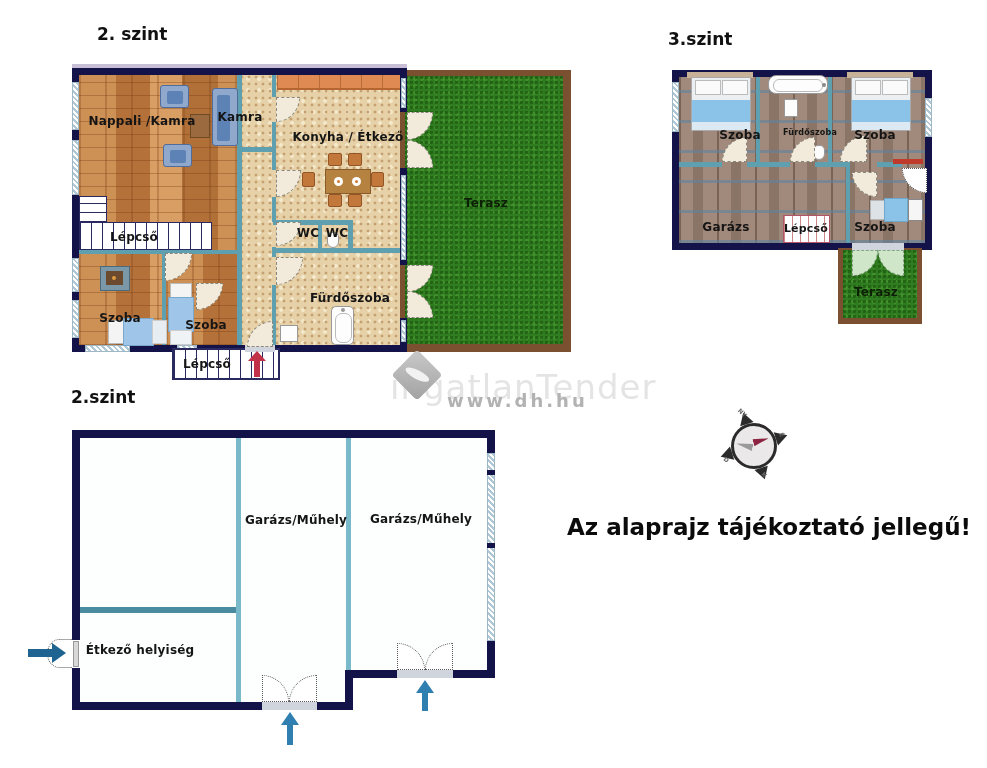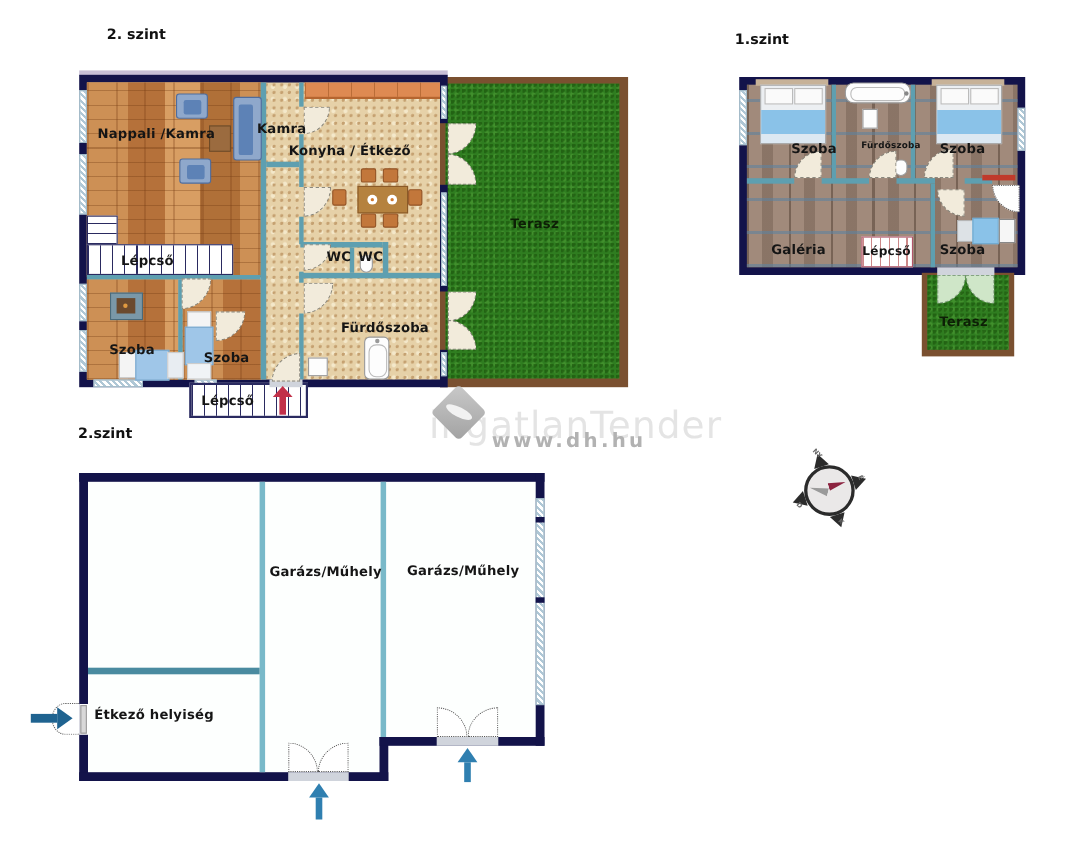--- a/index.html
+++ b/index.html
@@ -8,21 +8,21 @@
   .abs{position:absolute;}
   .wall{position:absolute;background:#13134a;}
   .iwall{position:absolute;background:#5e9fb0;}
   .iwall-l{position:absolute;background:#79b9c9;}
   .iwall-d{position:absolute;background:#4a8ba0;}
   .redwall{position:absolute;background:#c03a2b;}
   .lbl{position:absolute;font-weight:bold;color:#151515;font-size:12px;white-space:nowrap;
        transform:translate(-50%,-50%);letter-spacing:0.2px;}
   .lbl.sm{font-size:8px;}
   .lbl.md{font-size:11px;}
-  .title{position:absolute;font-weight:bold;color:#111;font-size:13px;white-space:nowrap;}
+  .title{position:absolute;font-weight:bold;color:#111;font-size:17px;white-space:nowrap;}
   .wood{position:absolute;background-color:#c58a4f;background-image:
     repeating-linear-gradient(90deg, rgba(120,60,20,.28) 0 2px, transparent 2px 26px),
     repeating-linear-gradient(0deg, rgba(110,55,15,.33) 0 1px, transparent 1px 13px),
     repeating-linear-gradient(90deg, #cd9055 0 37px, #b5713a 37px 71px, #d89e63 71px 103px, #b07038 103px 139px);}
   .tile{position:absolute;background-color:#e6d1a8;background-image:
     radial-gradient(circle at 2px 2px, #c5a171 18%, transparent 24%),
     radial-gradient(circle at 4px 4px, #f4e8ca 16%, transparent 22%);
     background-size:7px 7px, 11px 11px;}
   .uf{position:absolute;background-color:#a18a7b;background-image:
     repeating-linear-gradient(0deg, rgba(95,130,158,.6) 0 3px, transparent 3px 30px),
@@ -174,32 +174,32 @@
   </div>
 
   <div class="white-fix" style="left:327px;top:232px;width:12px;height:16px;border-radius:5px 5px 6px 6px;"></div>
   <div class="white-fix" style="left:331px;top:306px;width:23px;height:39px;border-radius:5px;">
     <div class="abs" style="left:3px;top:6px;width:15px;height:28px;border:1px solid #bbb;border-radius:7px;"></div>
     <div class="abs" style="left:9px;top:1px;width:4px;height:4px;background:#999;border-radius:50%;"></div>
   </div>
   <div class="white-fix" style="left:280px;top:325px;width:18px;height:17px;"></div>
 
   <div class="lbl" style="left:142px;top:121px;">Nappali /Kamra</div>
-  <div class="lbl" style="left:256px;top:117px;">Kamra</div>
-  <div class="lbl" style="left:318px;top:137px;">Konyha / Étkező</div>
+  <div class="lbl" style="left:240px;top:117px;">Kamra</div>
+  <div class="lbl" style="left:348px;top:137px;">Konyha / Étkező</div>
   <div class="lbl" style="left:486px;top:203px;color:#0d1f06;">Terasz</div>
   <div class="lbl" style="left:134px;top:237px;">Lépcső</div>
   <div class="lbl" style="left:308px;top:233px;">WC</div>
   <div class="lbl" style="left:337px;top:233px;">WC</div>
   <div class="lbl" style="left:350px;top:298px;">Fürdőszoba</div>
   <div class="lbl" style="left:120px;top:318px;">Szoba</div>
   <div class="lbl" style="left:206px;top:325px;">Szoba</div>
   <div class="lbl" style="left:207px;top:364px;">Lépcső</div>
 
-  <div class="title" style="left:668px;top:29px;">1.szint</div>
+  <div class="title" style="left:668px;top:29px;">3.szint</div>
   <div class="wall" style="left:672px;top:70px;width:260px;height:180px;"></div>
   <div class="uf" style="left:679px;top:77px;width:246px;height:166px;"></div>
 
   <div class="iwall" style="left:756px;top:77px;width:4px;height:88px;"></div>
   <div class="iwall" style="left:828px;top:77px;width:4px;height:88px;"></div>
   <div class="iwall" style="left:679px;top:162px;width:43px;height:5px;"></div>
   <div class="iwall" style="left:747px;top:162px;width:43px;height:5px;"></div>
   <div class="iwall" style="left:815px;top:162px;width:35px;height:5px;"></div>
   <div class="iwall" style="left:877px;top:162px;width:25px;height:5px;"></div>
   <div class="redwall" style="left:893px;top:159px;width:30px;height:5px;"></div>
@@ -245,21 +245,21 @@
 
   <div class="tborder" style="left:838px;top:248px;width:84px;height:76px;"></div>
   <div class="grass" style="left:843px;top:250px;width:74px;height:68px;"></div>
   <div class="sill" style="left:852px;top:243px;width:52px;height:7px;"></div>
   <div class="arc arc-br arc-green" style="left:852px;top:250px;width:26px;height:26px;"></div>
   <div class="arc arc-bl arc-green" style="left:878px;top:250px;width:26px;height:26px;"></div>
 
   <div class="lbl" style="left:740px;top:135px;">Szoba</div>
   <div class="lbl sm" style="left:810px;top:132px;">Fürdőszoba</div>
   <div class="lbl" style="left:875px;top:135px;">Szoba</div>
-  <div class="lbl" style="left:726px;top:227px;">Galéria</div>
+  <div class="lbl" style="left:726px;top:227px;">Garázs</div>
   <div class="lbl md" style="left:806px;top:228px;">Lépcső</div>
   <div class="lbl" style="left:875px;top:227px;">Szoba</div>
   <div class="lbl" style="left:876px;top:292px;color:#0d1f06;">Terasz</div>
 
   <div class="title" style="left:71px;top:387px;">2.szint</div>
 
   <div class="abs" style="left:80px;top:438px;width:265px;height:264px;background:#fdfffe;"></div>
   <div class="abs" style="left:345px;top:438px;width:142px;height:232px;background:#fdfffe;"></div>
 
   <div class="wall" style="left:72px;top:430px;width:423px;height:8px;"></div>
@@ -306,20 +306,21 @@
     <div class="abs" style="right:0;top:28px;width:0;height:0;border-top:7px solid transparent;border-bottom:7px solid transparent;border-left:12px solid #2b2b2b;"></div>
   </div>
   <div class="abs" style="left:731px;top:423px;width:46px;height:46px;border:3px solid #2b2b2b;border-radius:50%;background:#eae8e8;box-sizing:border-box;"></div>
   <div class="abs" style="left:736px;top:441px;width:17px;height:9px;background:#9a9a9a;clip-path:polygon(0 50%,100% 10%,100% 90%);transform:rotate(14deg);"></div>
   <div class="abs" style="left:753px;top:436px;width:16px;height:9px;background:#8c2340;clip-path:polygon(100% 50%,0 10%,0 90%);transform:rotate(-16deg);"></div>
   <div class="compass-letter" style="left:738px;top:409px;transform:rotate(45deg);">NY</div>
   <div class="compass-letter" style="left:780px;top:431px;transform:rotate(65deg);">É</div>
   <div class="compass-letter" style="left:724px;top:456px;transform:rotate(45deg);">D</div>
   <div class="compass-letter" style="left:762px;top:471px;transform:rotate(45deg);">K</div>
 
+  <div class="disclaimer" style="left:769px;top:527px;">Az alaprajz tájékoztató jellegű!</div>
 
   <div class="ghost" style="left:390px;top:367px;">ingatlanTender</div>
   <div class="abs" style="left:399px;top:357px;width:36px;height:36px;transform:rotate(45deg);background:linear-gradient(135deg,#c9c9c9,#a2a2a2);border-radius:4px;">
     <div class="abs" style="left:5px;top:13px;width:26px;height:9px;background:#f2f2f2;border-radius:50%;transform:rotate(-18deg);"></div>
   </div>
   <div class="wurl" style="left:447px;top:390px;">www.dh.hu</div>
 
 </div>
 
 </body></html>

